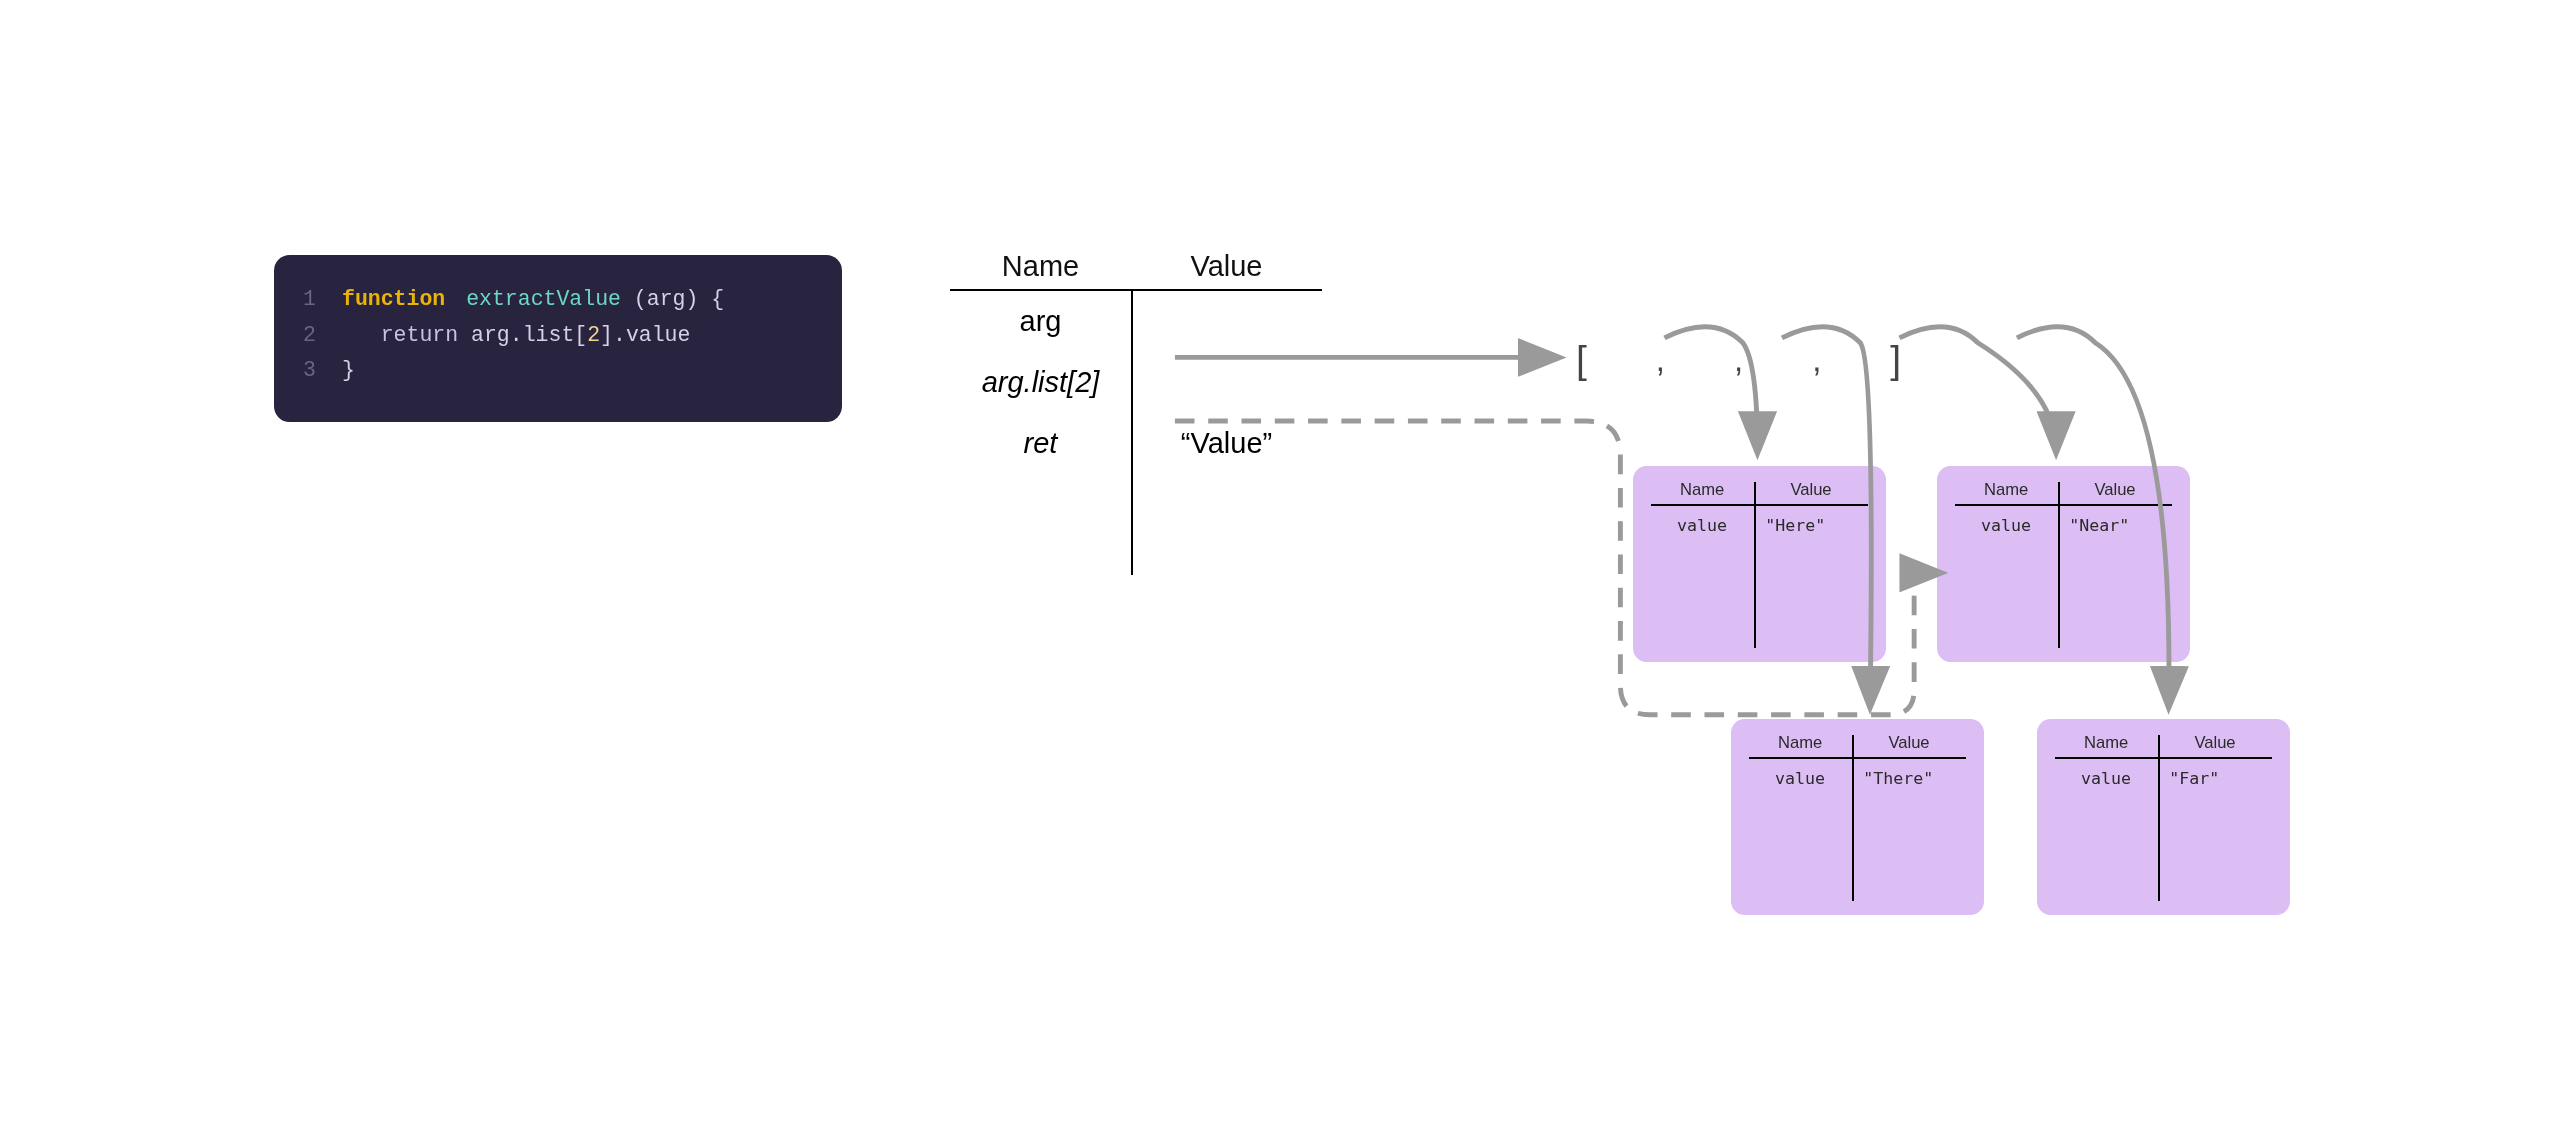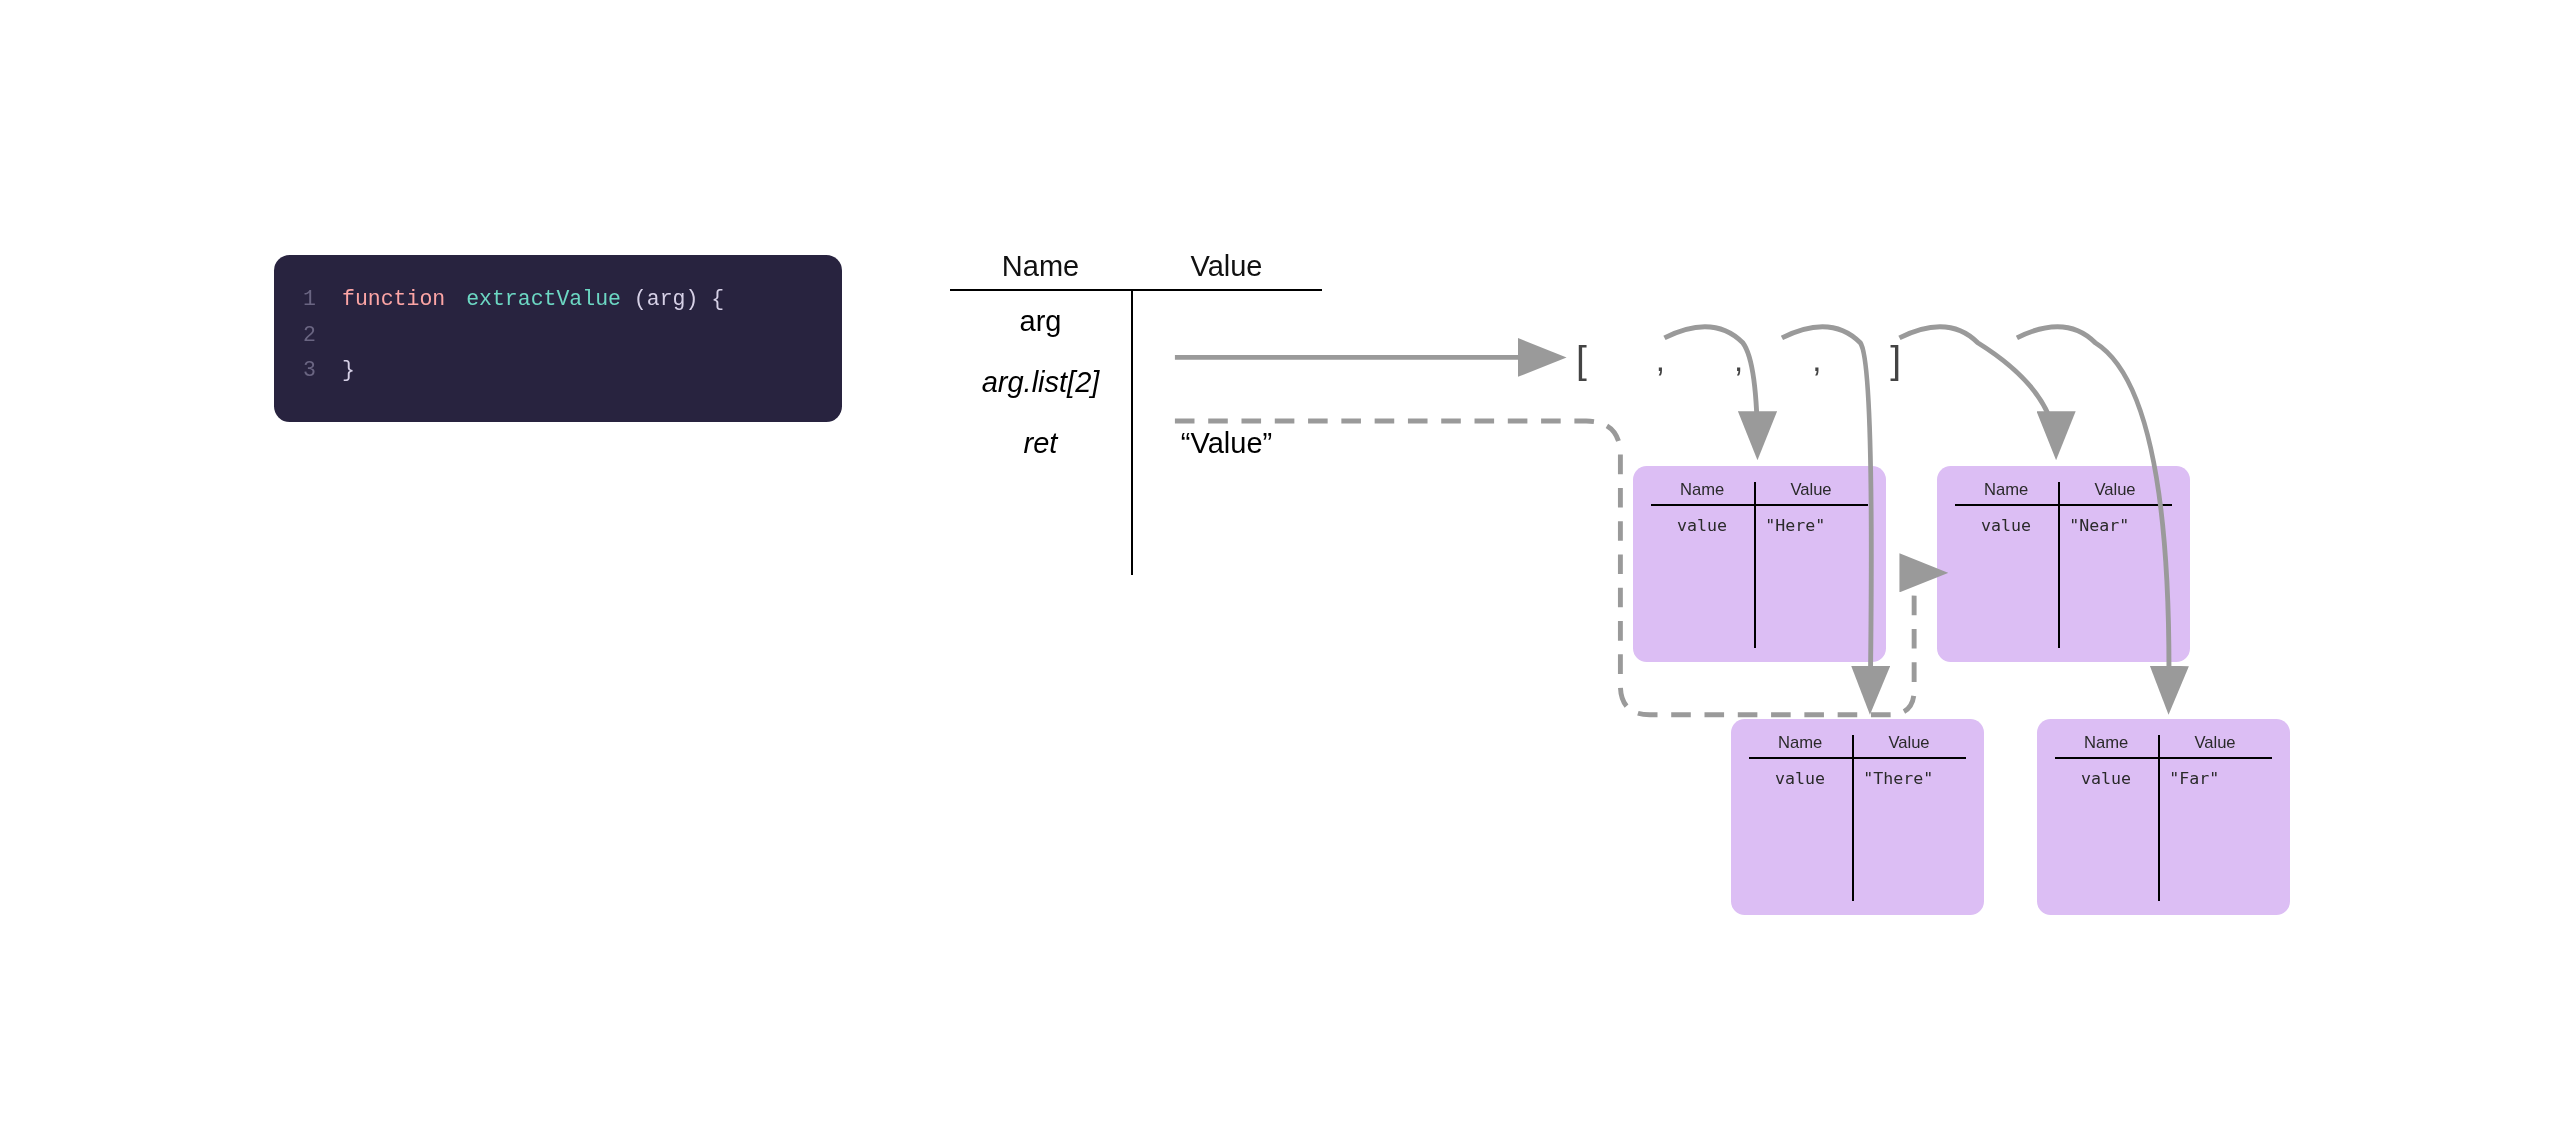--- a/index.html
+++ b/index.html
@@ -26,21 +26,21 @@
     line-height: 1.65;
     color: #d6d0e6;
   }
   .code-line { display: flex; }
   .ln {
     width: 39px;
     color: #6a6582;
     user-select: none;
     text-align: left;
   }
-  .kw-func   { color: #fca5a5; }
+  .kw-func   { color: #eab308; font-weight: bold; }
   .kw-return { color: #c9c3e0; }
   .fn-name   { color: #6cd7c3; margin-left: 8px; }
   .paren     { color: #d6d0e6; }
   .argname   { color: #d6d0e6; }
   .brace     { color: #d6d0e6; }
   .dot       { color: #d6d0e6; }
   .prop      { color: #d6d0e6; }
   .bracket   { color: #d6d0e6; }
   .num       { color: #f3d58b; }
 
@@ -127,20 +127,26 @@
       <span class="kw-func">function</span>
       <span> </span>
       <span class="fn-name">extractValue</span>
       <span class="paren">(</span><span class="argname">arg</span><span class="paren">)</span>
       <span> </span>
       <span class="brace">{</span>
     </span>
   </div>
   <div class="code-line">
     <span class="ln">2</span>
+    <span>
+      <span>&nbsp;&nbsp;</span>
+      <span class="kw-return">return</span>
+      <span> </span>
+      <span class="argname">arg</span><span class="dot">.</span><span class="prop">list</span><span class="bracket">[</span><span class="num">2</span><span class="bracket">]</span><span class="dot">.</span><span class="prop">value</span>
+    </span>
   </div>
   <div class="code-line">
     <span class="ln">3</span>
     <span class="brace">}</span>
   </div>
 </div>
 
 <div class="nv-table">
   <div class="nv-headers">
     <div class="nv-h-name">Name</div>

